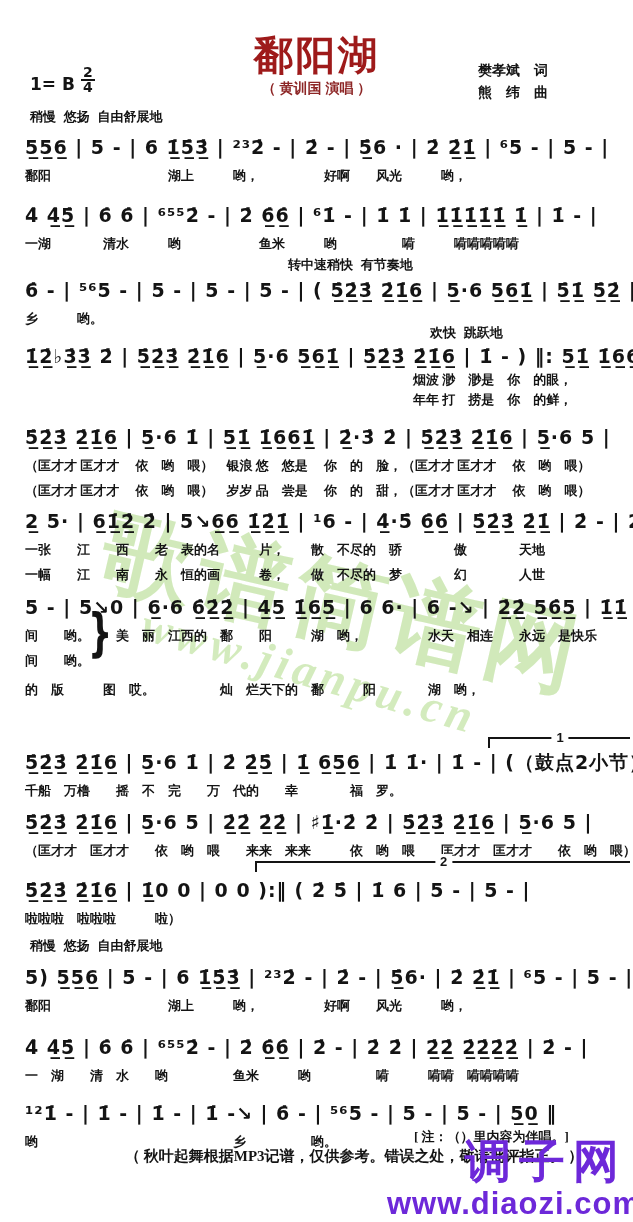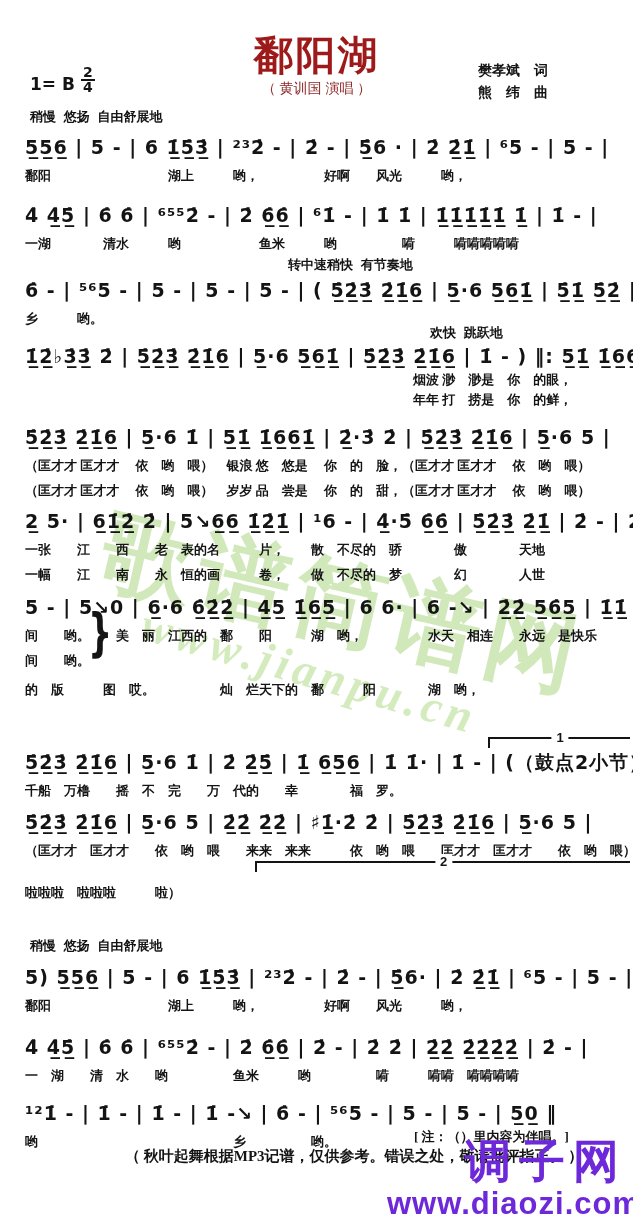--- a/index.html
+++ b/index.html
@@ -15,21 +15,21 @@
         color:#cfe9b6;opacity:.9;}
   .wm-dz{position:absolute;z-index:3;right:6px;top:1138px;width:240px;text-align:right;
         color:#6d28d9;font-weight:bold;line-height:1;pointer-events:none;}
   .wm-dz-name{font-size:46px;letter-spacing:8px;}
   .wm-dz-url{font-size:31px;letter-spacing:1px;margin-top:4px;}
 
   
   .title{position:absolute;left:0;right:0;top:28px;text-align:center;font-size:40px;
         font-weight:bold;color:#9e1a1a;letter-spacing:2px;z-index:1;}
   .subtitle{position:absolute;left:0;right:0;top:80px;text-align:center;font-size:14px;
-        font-weight:normal;color:#8d2626;z-index:1;}
+        font-weight:bold;color:#8d2626;z-index:1;}
   .credits{position:absolute;left:478px;top:60px;font-size:14px;font-weight:bold;
         font-family:"Liberation Serif",serif;line-height:22px;z-index:1;}
   .keysig{position:absolute;left:30px;top:66px;font-size:17px;font-weight:bold;
         display:flex;align-items:flex-end;gap:6px;z-index:1;font-family:"DejaVu Sans",sans-serif;}
   .frac{display:inline-flex;flex-direction:column;align-items:center;font-size:14px;line-height:13px;}
   .frac .num{border-bottom:2px solid #141414;padding:0 2px;}
 
   
   .tempo{position:absolute;font-size:13px;font-weight:bold;font-family:Liberation Mono, monospace;z-index:1;}
   .t1{left:30px;top:108px;}
@@ -138,20 +138,21 @@
     <div class="lyr">千船　万橹　　摇　不　完　　万　代的　　幸　　　　福　罗。</div>
   </div>
   <div class="system s10">
     <div class="notes">5̲̇2̲̇3̲̇ 2̲̇1̲̇6̲ | 5̲·6 5 | 2̲̇2̲̇ 2̲̇2̲̇ | ♯1̲̇·2̇ 2̇ | 5̲̇2̲̇3̲̇ 2̲̇1̲̇6̲ | 5̲·6 5 |</div>
     <div class="lyr">（匡才才　匡才才　　依　哟　喂　　来来　来来　　　依　哟　喂　　匡才才　匡才才　　依　哟　喂）</div>
   </div>
   <div class="volta v2">
     <span class="volta-label">2</span>
   </div>
   <div class="system s11">
+    <div class="notes">5̲̇2̲̇3̲̇ 2̲̇1̲̇6̲ | 1̲̇0 0 | 0 0 ):‖ ( 2̇ 5̇ | 1̇ 6 | 5 - | 5 - |</div>
     <div class="lyr">啦啦啦　啦啦啦　　　啦）</div>
   </div>
   <div class="system s12">
     <div class="notes">5) 5̲5̲6̲ | 5 - | 6 1̲̇5̲̇3̲̇ | ²³2̇ - | 2̇ - | 5̲̇6· | 2̇ 2̲̇1̲̇ | ⁶5 - | 5 - |</div>
     <div class="lyr">鄱阳　　　　　　　　　湖上　　　哟，　　　　　好啊　　风光　　　哟，</div>
   </div>
   <div class="system s13">
     <div class="notes">4̇ 4̲̇5̲̇ | 6̇ 6̇ | ⁶⁵⁵2̇ - | 2̇ 6̲̇6̲̇ | 2̇ - | 2̇ 2̇ | 2̲̇2̲̇ 2̲̇2̲̇2̲̇2̲̇ | 2̇ - |</div>
     <div class="lyr">一　湖　　清　水　　哟　　　　　鱼米　　　哟　　　　　嗬　　　嗬嗬　嗬嗬嗬嗬</div>
   </div>

